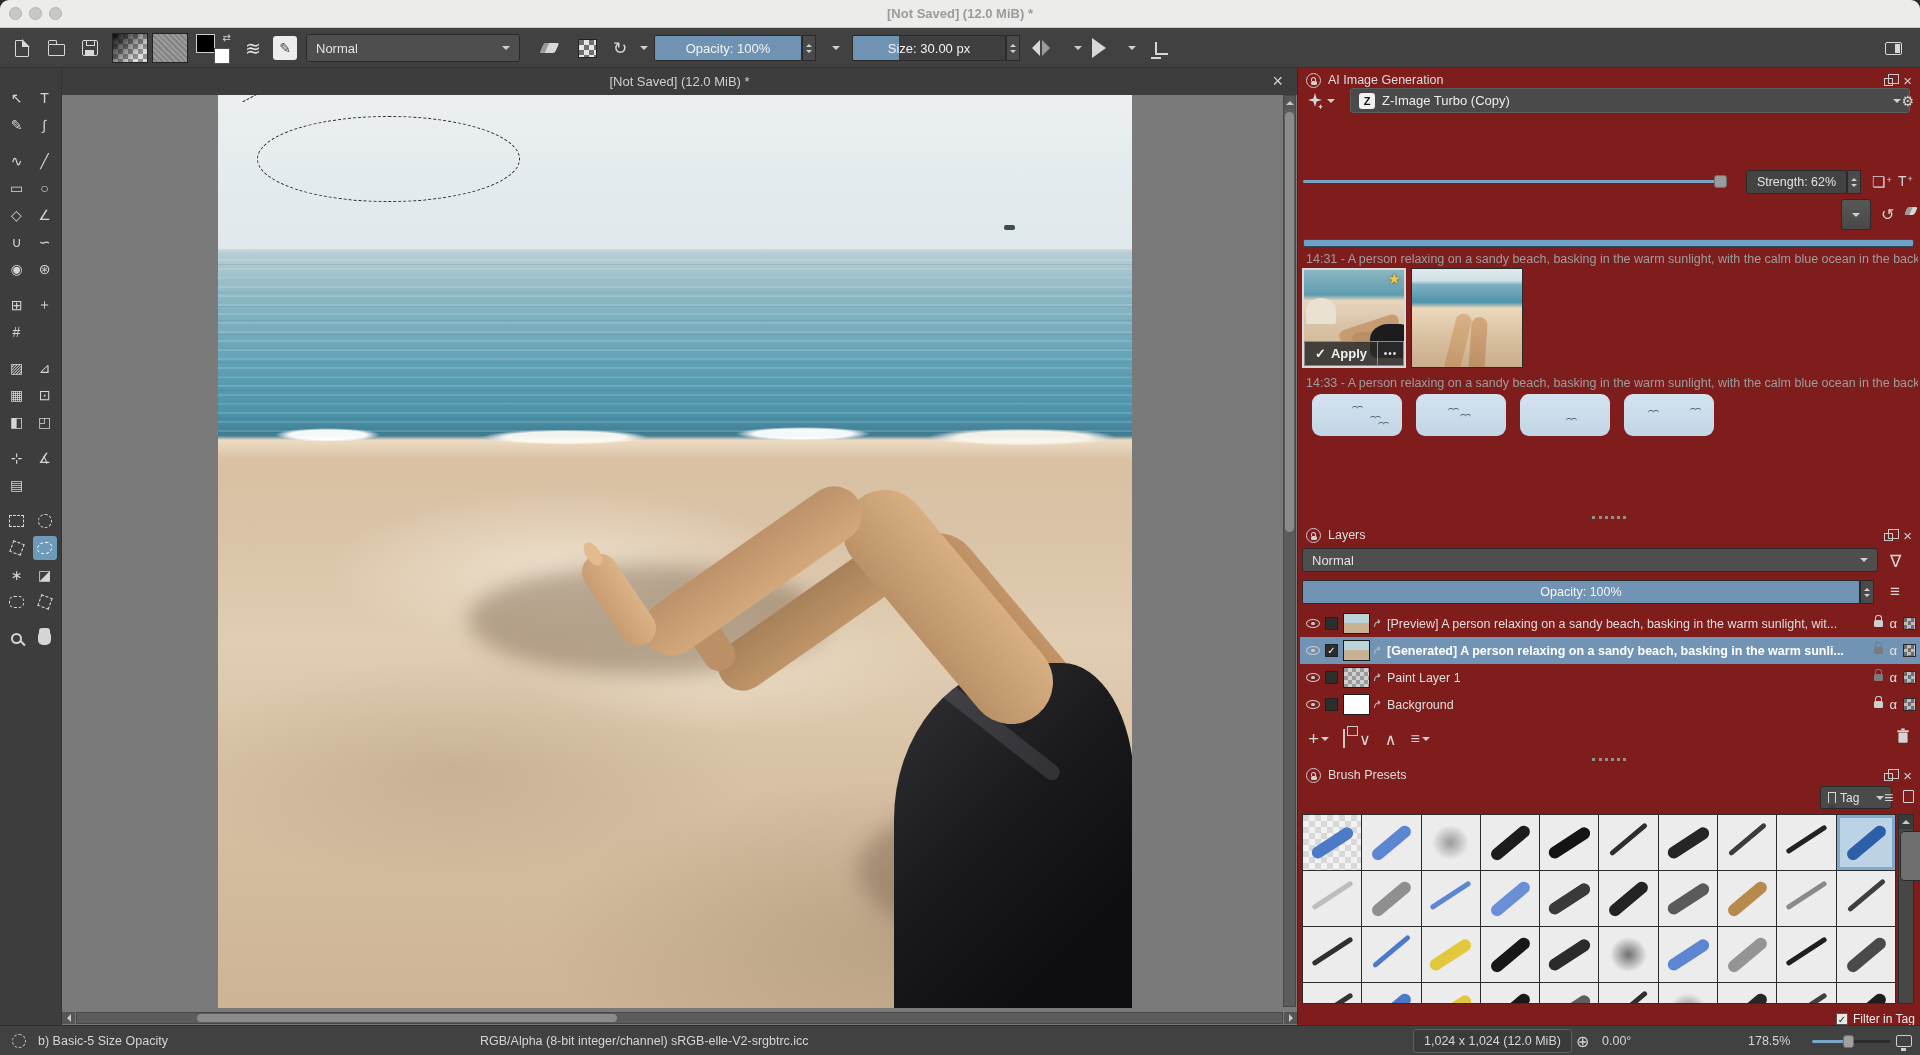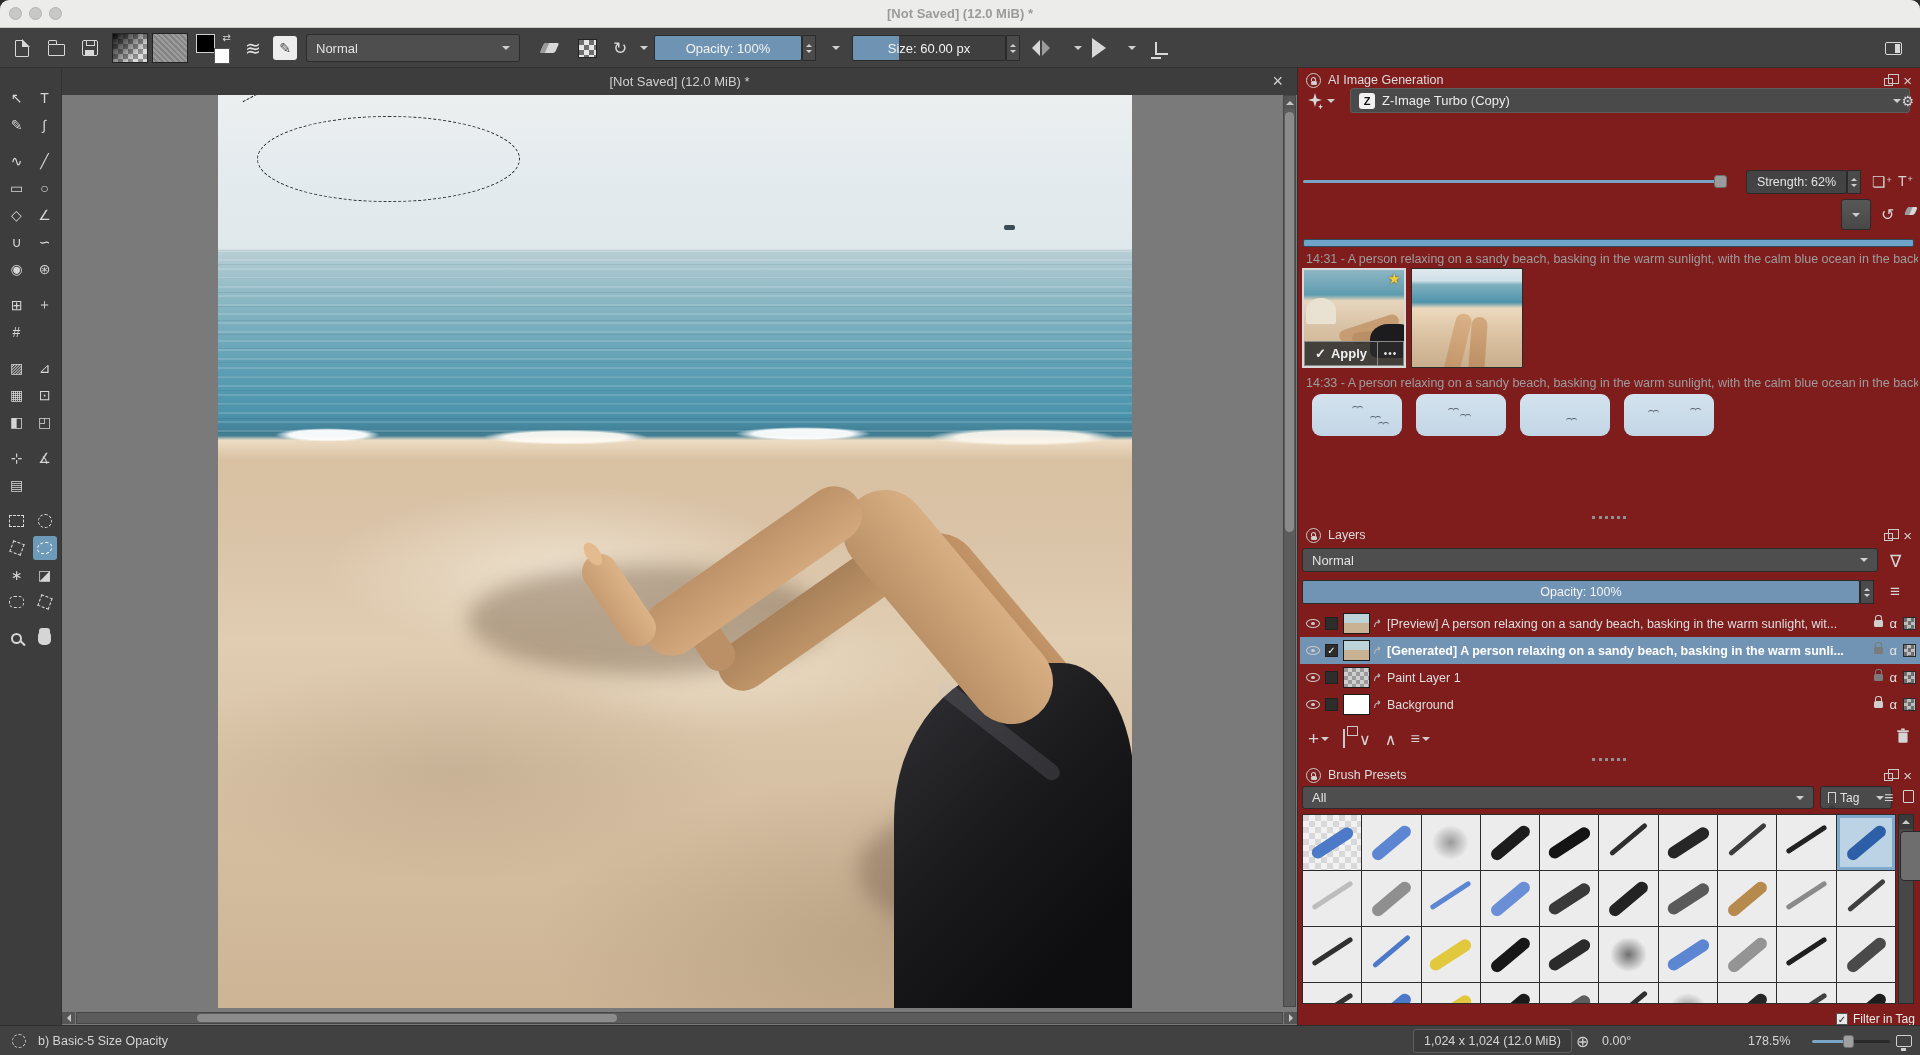--- a/index.html
+++ b/index.html
@@ -297,21 +297,21 @@
       <div class="spin">
           <b class="u"></b>
           <b class="d"></b>
         </div>
     </div>
     <span class="tb" style="left:826px;width:14px">
         <span class="carat"></span>
       </span>
     <div class="tb" style="left:852px">
       <div class="slidebox" style="width:154px;background:linear-gradient(90deg,#6f94b3 0 30%,#3f3f3f 30%)">
-          <span>Size: 60.00 px</span>
+          <span>Size: 30.00 px</span>
         </div>
       <div class="spin">
           <b class="u"></b>
           <b class="d"></b>
         </div>
     </div>
     <span class="tb mirr" style="left:1032px">
         <b class="tri l"></b>
         <b class="tri r"></b>
       </span>
@@ -827,24 +827,20 @@
       <div class="docker-header" style="top:698px">
         <span class="lock-badge">
             <span class="mini-lock"></span>
           </span>
         <span class="docker-title">Brush Presets</span>
         <span class="hdr-right">
           <span class="fico"></span>
           <span class="xico">×</span>
         </span>
       </div>
-      <div class="select" style="position:absolute;left:4px;top:718px;width:512px;height:23px">
-        <span>All</span>
-        <span class="carat"></span>
-      </div>
       <div class="tagbtn" style="left:522px;top:718px;width:72px">
         <span class="bookmark"></span>
         <span>Tag</span>
         <span class="carat"></span>
       </div>
       <span class="mini-ic" style="left:586px;top:721px;font-size:16px">≡</span>
       <span class="mini-ic" style="left:605px;top:722px">
           <span style="width:11px;height:13px;border:1.4px solid #d5d5d5;display:inline-block;border-radius:1px"></span>
         </span>
 
@@ -1023,20 +1019,21 @@
         <span>Filter in Tag</span>
       </div>
     </div>
   </div>
 
   <div class="statusbar">
     <span class="sb" style="left:12px">
         <span class="dashed-circle"></span>
       </span>
     <span class="sb" style="left:38px">b) Basic-5 Size Opacity</span>
+    <span class="sb" style="left:480px">RGB/Alpha (8-bit integer/channel)  sRGB-elle-V2-srgbtrc.icc</span>
     <span class="sb sizebox" style="left:1413px;top:3px;height:24px">1,024 x 1,024 (12.0 MiB)</span>
     <span class="sb rotate-ic" style="left:1576px">⊕</span>
     <span class="sb" style="left:1602px">0.00°</span>
     <span class="sb" style="left:1748px">178.5%</span>
     <span class="sb" style="left:1812px">
         <span class="zslider">
           <span class="zknob"></span>
         </span>
       </span>
     <span class="sb" style="left:1896px">

